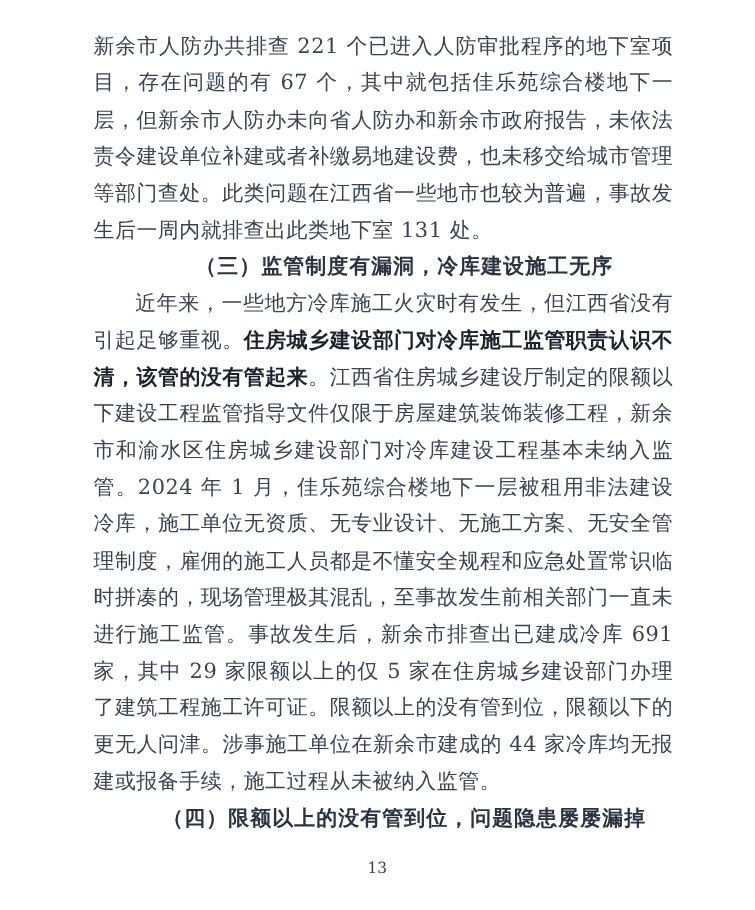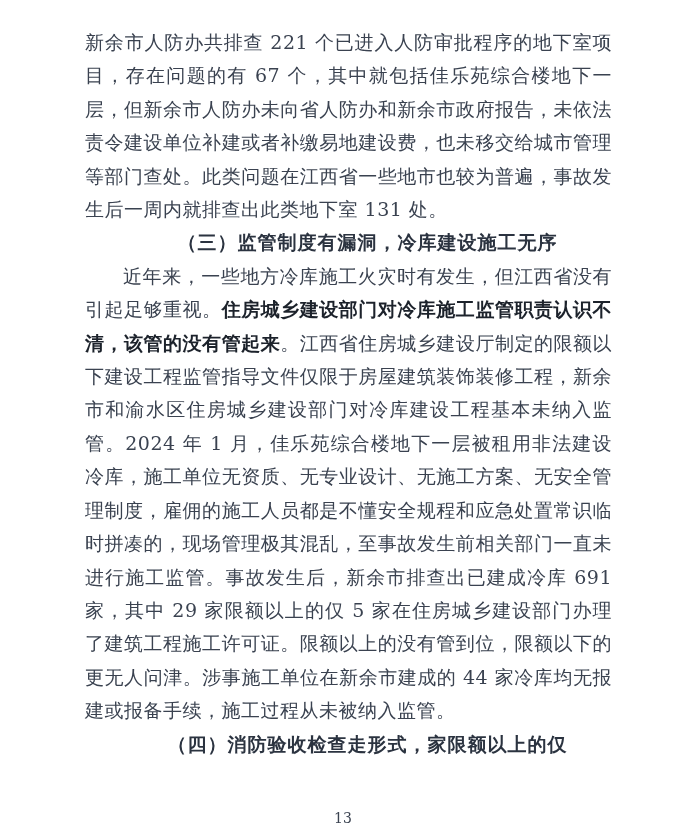--- a/index.html
+++ b/index.html
@@ -63,34 +63,33 @@
   .page-number {
     position: absolute;
     top: 780px;
     left: 0;
     width: 100%;
     text-align: center;
     font-size: 14px;
     line-height: 20px;
     color: #3a4250;
     font-family: "DejaVu Serif", "Liberation Serif", serif;
-    margin-top: 28px;
   }
 </style>
 </head>
 <body>
 
 <div class="page">
   <div class="content">
 
     <p class="para">新余市人防办共排查 221 个已进入人防审批程序的地下室项目，存在问题的有 67 个，其中就包括佳乐苑综合楼地下一层，但新余市人防办未向省人防办和新余市政府报告，未依法责令建设单位补建或者补缴易地建设费，也未移交给城市管理等部门查处。此类问题在江西省一些地市也较为普遍，事故发生后一周内就排查出此类地下室 131 处。</p>
 
     <p class="section-heading">（三）监管制度有漏洞，冷库建设施工无序</p>
 
     <p class="para indent2"><span>近年来，一些地方冷库施工火灾时有发生，但江西省没有引起足够重视。</span><span class="bold-emph">住房城乡建设部门对冷库施工监管职责认识不清，该管的没有管起来</span><span>。江西省住房城乡建设厅制定的限额以下建设工程监管指导文件仅限于房屋建筑装饰装修工程，新余市和渝水区住房城乡建设部门对冷库建设工程基本未纳入监管。2024 年 1 月，佳乐苑综合楼地下一层被租用非法建设冷库，施工单位无资质、无专业设计、无施工方案、无安全管理制度，雇佣的施工人员都是不懂安全规程和应急处置常识临时拼凑的，现场管理极其混乱，至事故发生前相关部门一直未进行施工监管。事故发生后，新余市排查出已建成冷库 691 家，其中 29 家限额以上的仅 5 家在住房城乡建设部门办理了建筑工程施工许可证。限额以上的没有管到位，限额以下的更无人问津。涉事施工单位在新余市建成的 44 家冷库均无报建或报备手续，施工过程从未被纳入监管。</span></p>
 
-    <p class="section-heading">（四）消防验收检查走形式，家限额以上的仅</p>
+    <p class="section-heading">（四）限额以上的没有管到位，问题隐患屡屡漏掉</p>
 
 
   </div>
 
   <div class="page-number">13</div>
 </div>
 
 </body></html>

